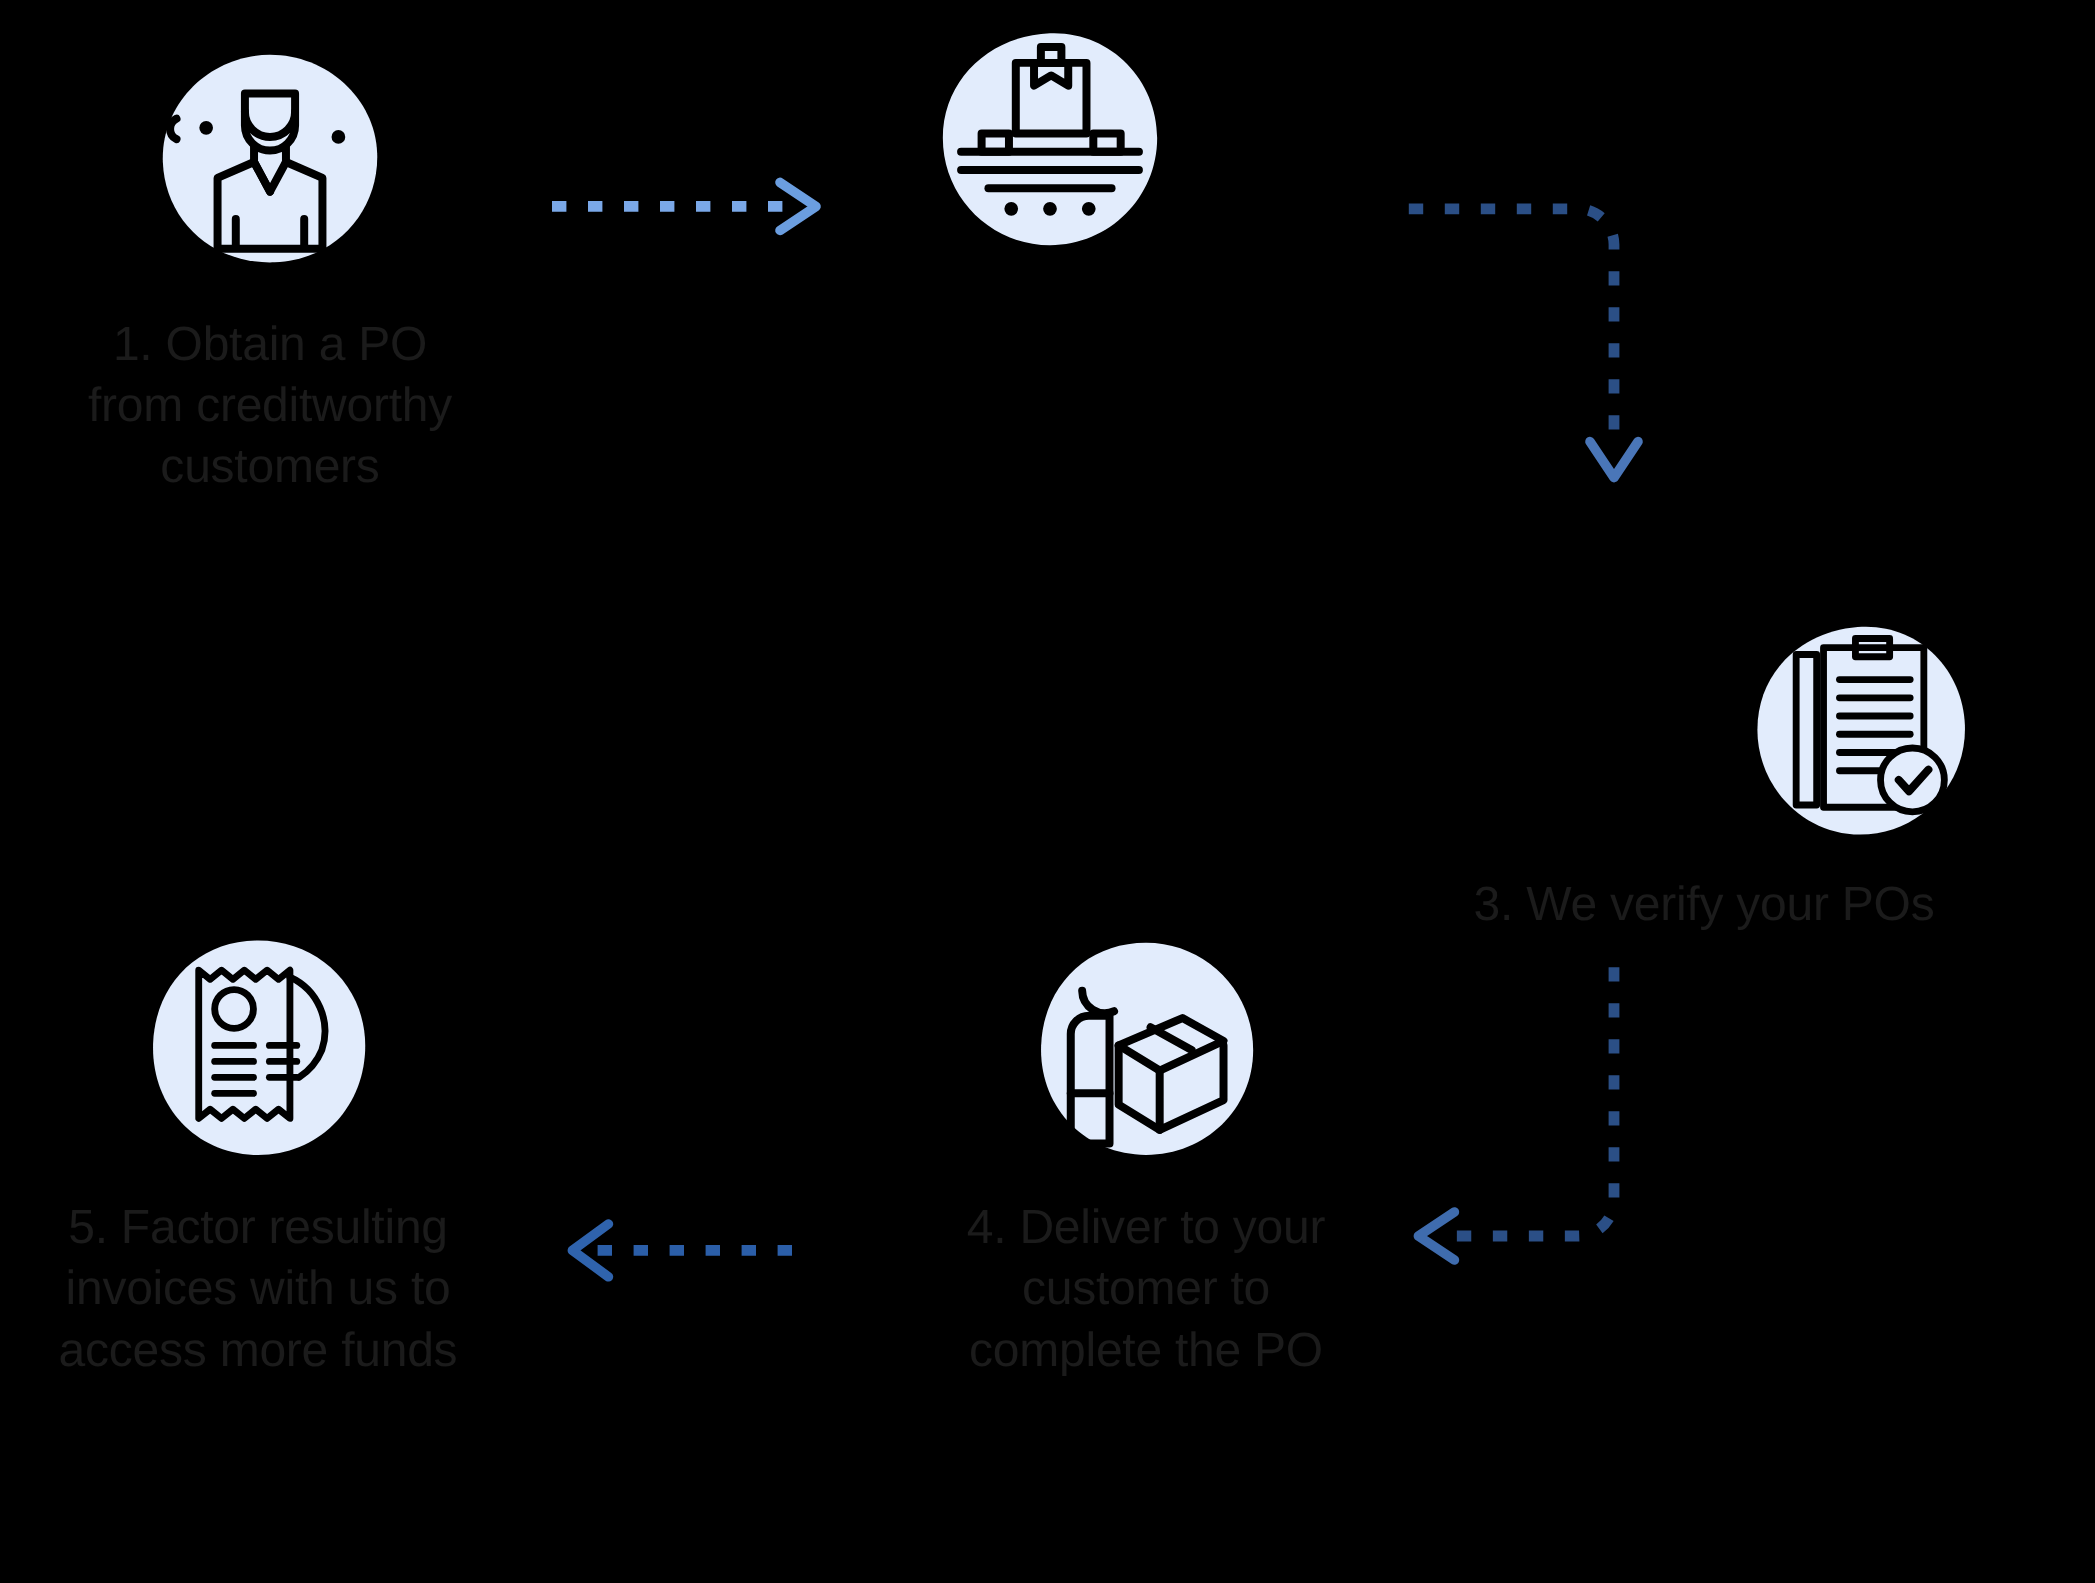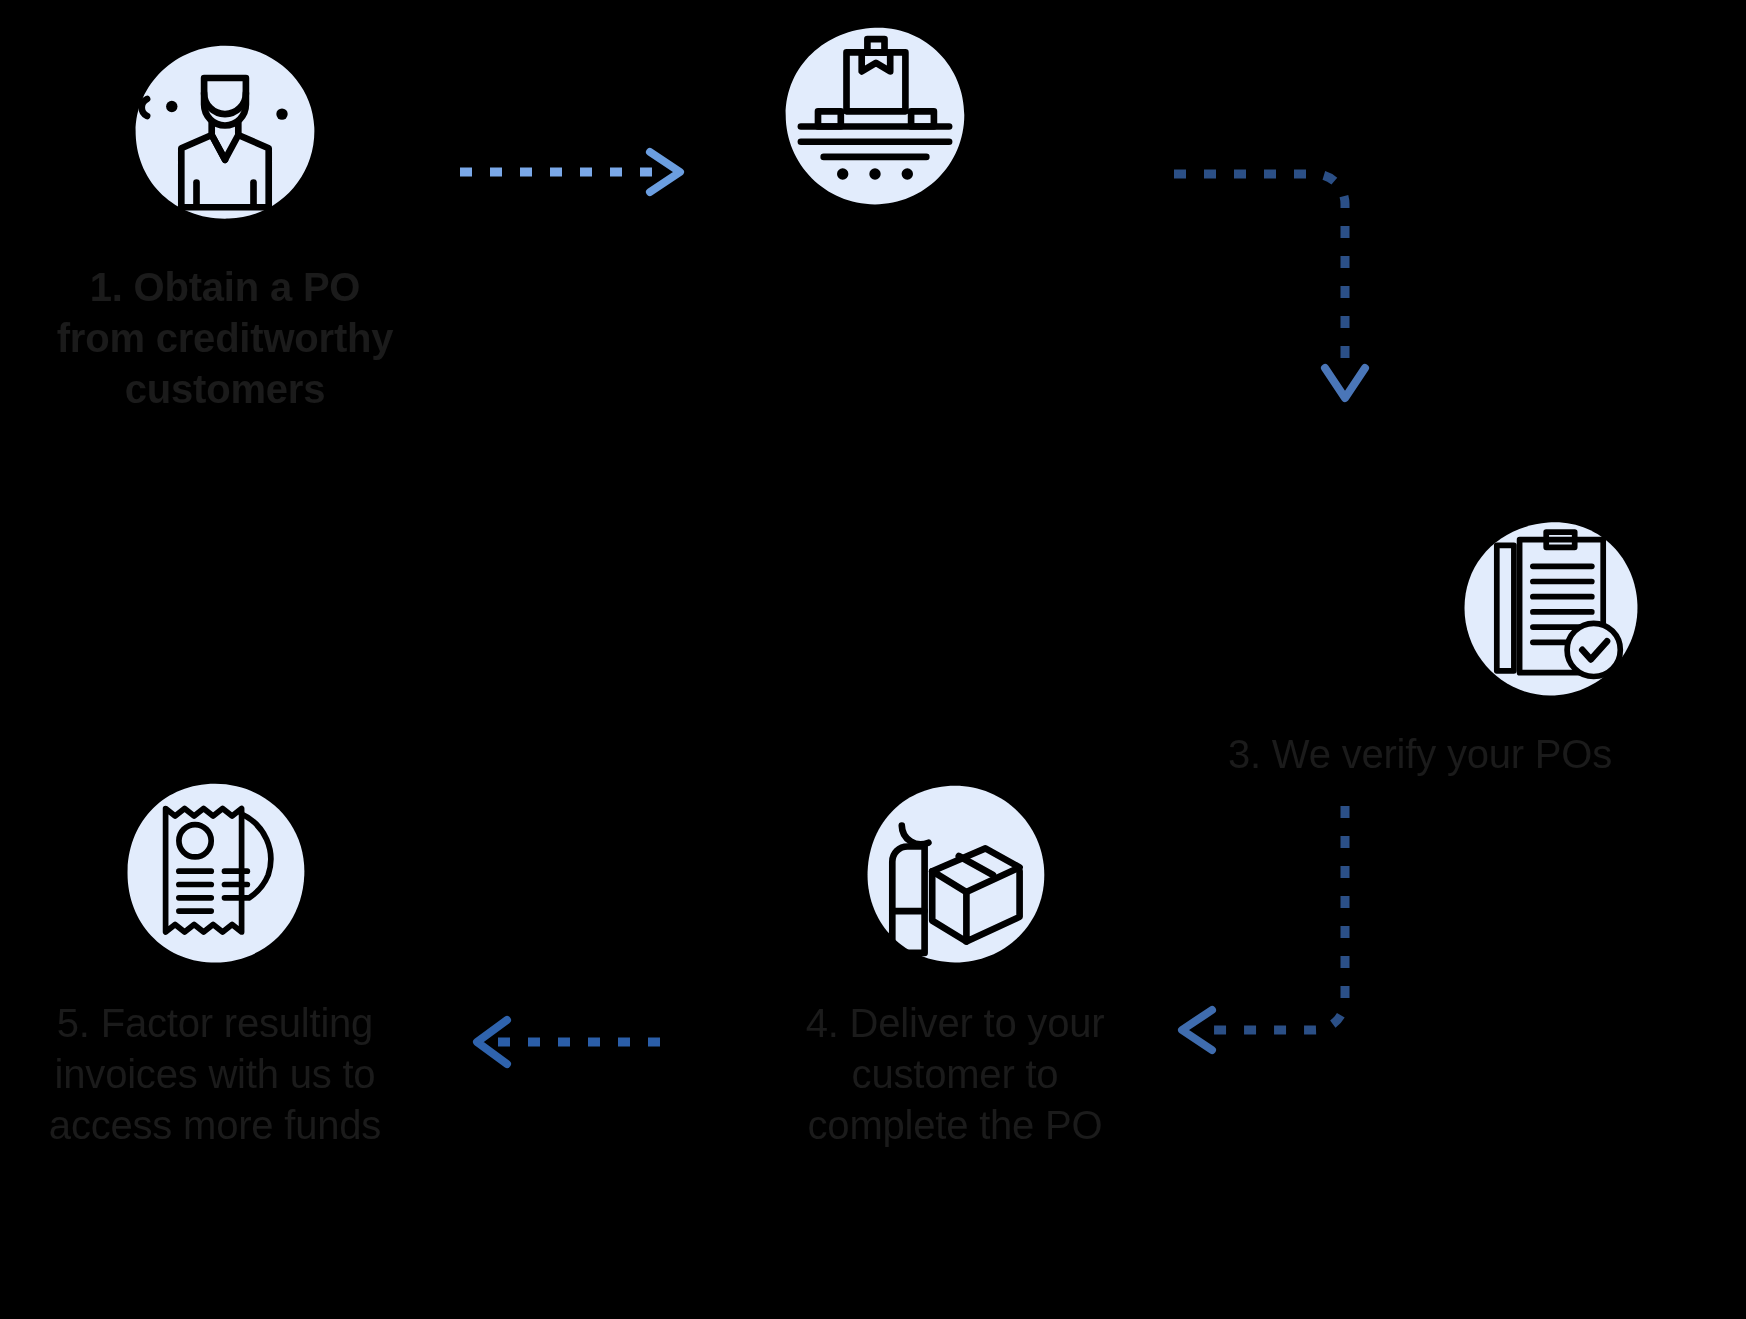--- a/index.html
+++ b/index.html
@@ -22,21 +22,21 @@
     white-space:pre-line;
   }
 
   
   .icon-blob{position:relative;width:190px;height:190px;}
   .icon-blob svg{display:block;width:100%;height:100%;overflow:visible;}
 
   
   #step1{left:0px;  top:40px; width:450px;}
   #step1 .icon-wrap{display:flex;justify-content:center;}
-  #step1 .label{margin-top:32px;font-weight:bold;}
+  #step1 .label{margin-top:32px;}
 
   #step2{left:640px; top:22px; width:470px;}
   #step2 .icon-wrap{display:flex;justify-content:center;}
   #step2 .label{margin-top:34px;}
 
   #step3{left:1090px; top:515px; width:660px;}
   #step3 .icon-wrap{display:flex;justify-content:center;padding-left:260px;}
   #step3 .label{margin-top:24px;text-align:center;}
 
   #step4{left:720px; top:780px; width:470px;}

